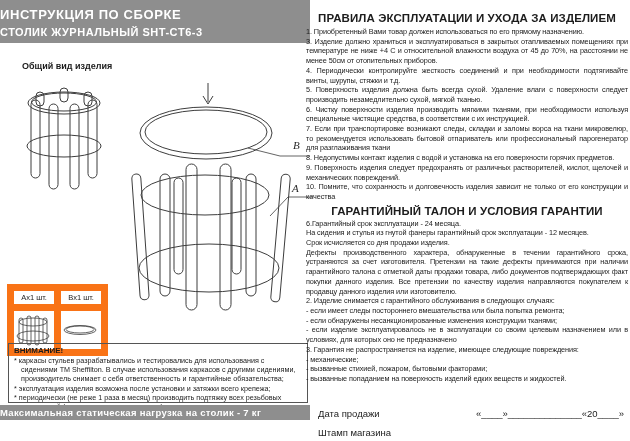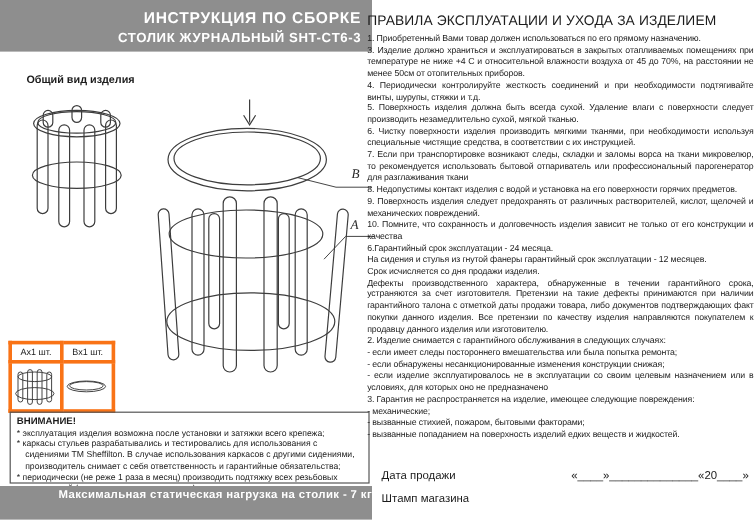--- a/index.html
+++ b/index.html
@@ -2,47 +2,47 @@
 <html><head>
 <meta charset="utf-8">
 <style>
   html,body{margin:0;padding:0;background:#e8e8e8;}
   #page{position:relative;width:630px;height:441px;background:#ffffff;overflow:hidden;
         font-family:"Liberation Sans",sans-serif;color:#1c1c1c;}
   .abs{position:absolute;}
 
   
   .header-bar{left:0;top:0;width:310px;height:43px;background:#8e8e8e;color:#fff;
-              text-align:right;box-sizing:border-box;padding:7px 9px 0 0;}
+              text-align:left;box-sizing:border-box;padding:7px 9px 0 0;}
   .header-l1{font-size:13px;font-weight:bold;letter-spacing:.6px;}
   .header-l2{font-size:11px;font-weight:bold;letter-spacing:.5px;margin-top:4px;}
 
   
   .overview-label{left:22px;top:61px;font-size:9px;font-weight:bold;text-align:center;}
   svg{display:block;}
   .line{fill:none;stroke:#3d3d3d;stroke-width:1;}
   .thin{fill:none;stroke:#3d3d3d;stroke-width:.8;}
   .part-label{font-family:"Liberation Serif",serif;font-style:italic;font-size:11px;color:#2a2a2a;}
 
   .parts-table{left:7px;top:284px;border-collapse:collapse;}
-  .parts-table td{border:3px solid #f97316;text-align:center;vertical-align:middle;}
+  .parts-table td{border:7px solid #f97316;text-align:center;vertical-align:middle;}
   .parts-table .hd{width:40px;height:13px;font-size:7.5px;padding:0;}
   .parts-table .bd{height:38px;padding:0;}
 
   .warning-box{left:8px;top:343px;width:300px;height:60px;border:1px solid #555;
                box-sizing:border-box;padding:2px 5px 0 5px;}
   .warning-title{font-size:8px;font-weight:bold;margin:0 0 1px 0;}
   .warning-item{font-size:7.2px;line-height:9.2px;padding-left:7px;text-indent:-7px;}
 
-  .max-load-bar{left:0;top:405px;width:310px;height:28px;background:#8e8e8e;color:#fff;
-                font-size:9.5px;font-weight:bold;text-align:right;line-height:16px;letter-spacing:.3px;}
+  .max-load-bar{left:0;top:405px;width:310px;height:15px;background:#8e8e8e;color:#fff;
+                font-size:9.5px;font-weight:bold;text-align:left;line-height:16px;letter-spacing:.3px;}
 
   
   .right-col{left:306px;top:12px;width:322px;}
-  .sec-title{font-size:11.5px;font-weight:normal;text-align:left;margin:0 0 3px 0;letter-spacing:.1px;}
+  .sec-title{font-size:11.5px;font-weight:bold;text-align:center;margin:0 0 3px 0;letter-spacing:.1px;}
   .sec-title2{margin-top:3px;margin-bottom:2px;}
   p.small{font-size:7.3px;line-height:9.7px;margin:0;text-align:justify;letter-spacing:-.1px;}
   .date-row{display:flex;justify-content:space-between;align-items:baseline;margin-top:24px;
             font-size:9.5px;padding:0 4px 0 12px;}
   .stamp-label{font-size:9.5px;margin:8px 0 0 12px;}
 </style>
 </head>
 <body>
 
 <div id="page">
@@ -117,46 +117,47 @@
           <ellipse class="thin" cx="19" cy="18" rx="16" ry="4.5"></ellipse>
           <ellipse class="thin" cx="19" cy="17.5" rx="14" ry="3.5"></ellipse>
         </svg>
       </td>
     </tr>
   </tbody>
     </table>
 
   <div class="abs warning-box">
     <div class="warning-title">ВНИМАНИЕ!</div>
+    <div class="warning-item">* каркасы стульев разрабатывались и тестировались для использования с сидениями ТМ Sheffilton. В случае использования каркасов с другими сидениями, производитель снимает с себя ответственность и гарантийные обязательства;</div>
     <div class="warning-item">* эксплуатация изделия возможна после установки и затяжки всего крепежа;</div>
-    <div class="warning-item">* каркасы стульев разрабатывались и тестировались для использования с сидениями ТМ Sheffilton. В случае использования каркасов с другими сидениями, производитель снимает с себя ответственность и гарантийные обязательства;</div>
     <div class="warning-item">* периодически (не реже 1 раза в месяц) производить подтяжку всех резьбовых соединений (винты, шурупы, стяжки и т.д.).</div>
   </div>
 
   <div class="abs max-load-bar">Максимальная статическая нагрузка на столик - 7 кг</div>
 
   <div class="abs right-col">
     <h2 class="sec-title">ПРАВИЛА ЭКСПЛУАТАЦИИ И УХОДА ЗА ИЗДЕЛИЕМ</h2>
     <p class="small">1. Приобретенный Вами товар должен использоваться по его прямому назначению.</p>
     <p class="small">3. Изделие должно храниться и эксплуатироваться в закрытых отапливаемых помещениях при температуре не ниже +4 С и относительной влажности воздуха от 45 до 70%, на расстоянии не менее 50см от отопительных приборов.</p>
     <p class="small">4. Периодически контролируйте жесткость соединений и при необходимости подтягивайте винты, шурупы, стяжки и т.д.</p>
     <p class="small">5. Поверхность изделия должна быть всегда сухой. Удаление влаги с поверхности следует производить незамедлительно сухой, мягкой тканью.</p>
     <p class="small">6. Чистку поверхности изделия производить мягкими тканями, при необходимости используя специальные чистящие средства, в соответствии с их инструкцией.</p>
     <p class="small">7. Если при транспортировке возникают следы, складки и заломы ворса на ткани микровелюр, то рекомендуется использовать бытовой отпариватель или профессиональный парогенератор для разглаживания ткани</p>
     <p class="small">8. Недопустимы контакт изделия с водой и установка на его поверхности горячих предметов.</p>
     <p class="small">9. Поверхность изделия следует предохранять от различных растворителей, кислот, щелочей и механических повреждений.</p>
     <p class="small">10. Помните, что сохранность и долговечность изделия зависит не только от его конструкции и качества</p>
 
+    <h2 class="sec-title sec-title2">ГАРАНТИЙНЫЙ ТАЛОН И УСЛОВИЯ ГАРАНТИИ</h2>
     <p class="small">6.Гарантийный срок эксплуатации - 24 месяца.</p>
     <p class="small">На сидения и стулья из гнутой фанеры гарантийный срок эксплуатации - 12 месяцев.</p>
     <p class="small">Срок исчисляется со дня продажи изделия.</p>
     <p class="small">Дефекты производственного характера, обнаруженные в течении гарантийного срока, устраняются за счет изготовителя. Претензии на такие дефекты принимаются при наличии гарантийного талона с отметкой даты продажи товара, либо документов подтверждающих факт покупки данного изделия. Все претензии по качеству изделия направляются покупателем к продавцу данного изделия или изготовителю.</p>
     <p class="small">2. Изделие снимается с гарантийного обслуживания в следующих случаях:</p>
     <p class="small">- если имеет следы постороннего вмешательства или была попытка ремонта;</p>
-    <p class="small">- если обнаружены несанкционированные изменения конструкции снижая;</p>
+    <p class="small">- если обнаружены несанкционированные изменения конструкции тканями;</p>
     <p class="small">- если изделие эксплуатировалось не в эксплуатации со своим целевым назначением или в условиях, для которых оно не предназначено</p>
     <p class="small">3. Гарантия не распространяется на изделие, имеющее следующие повреждения:</p>
     <p class="small">- механические;</p>
     <p class="small">- вызванные стихией, пожаром, бытовыми факторами;</p>
     <p class="small">- вызванные попаданием на поверхность изделий едких веществ и жидкостей.</p>
 
     <div class="date-row">
       <span>Дата продажи</span>
       <span>«____»______________«20____»</span>
     </div>

